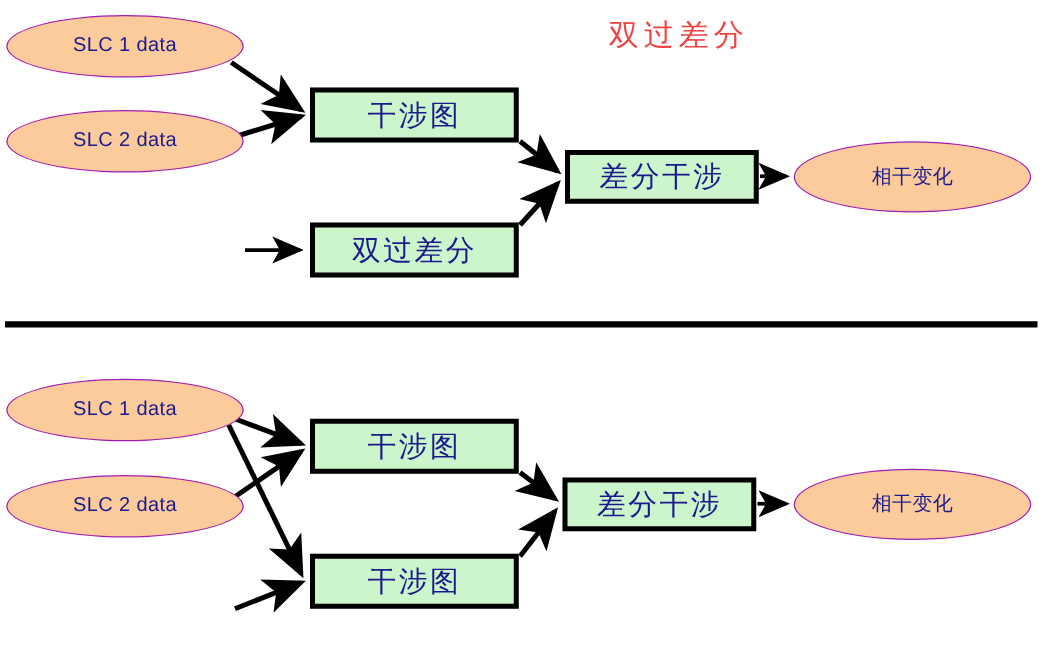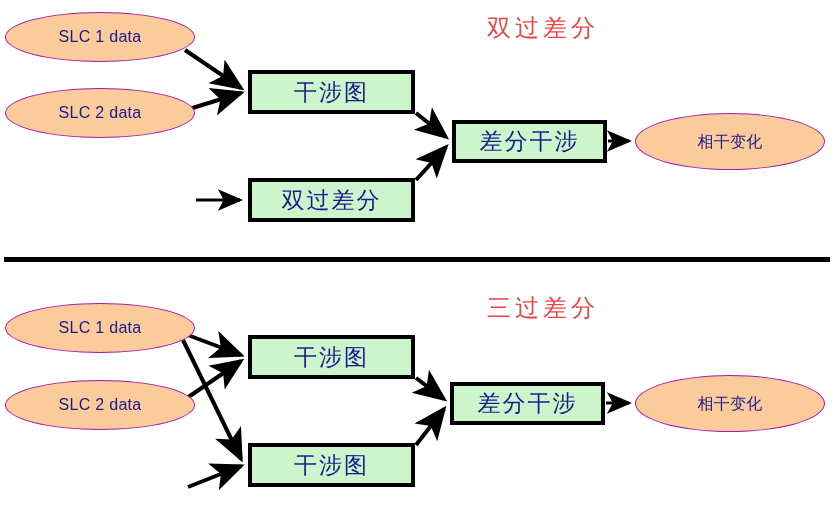--- a/index.html
+++ b/index.html
@@ -96,21 +96,20 @@
 
 
   <div class="node box cn" style="left:248px;top:70px;width:167px;height:44px;">干涉图</div>
 
   <div class="node box cn" style="left:248px;top:178px;width:167px;height:44px;">双过差分</div>
 
   <div class="node box cn" style="left:452px;top:120px;width:155px;height:43px;">差分干涉</div>
 
   <div class="node ellipse cn" style="left:635px;top:113px;width:190px;height:57px;">相干变化</div>
 
-  <div class="section-title" style="left:460px;top:292px;">三过差分</div>
 
   <div class="node ellipse" style="left:5px;top:303px;width:190px;height:50px;">SLC 1 data</div>
 
   <div class="node ellipse" style="left:5px;top:380px;width:190px;height:50px;">SLC 2 data</div>
 
 
   <div class="node box cn" style="left:248px;top:335px;width:167px;height:44px;">干涉图</div>
 
   <div class="node box cn" style="left:248px;top:443px;width:167px;height:44px;">干涉图</div>
 

